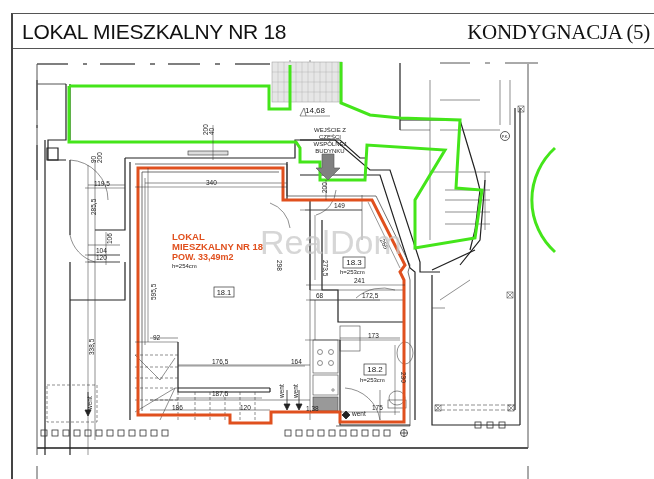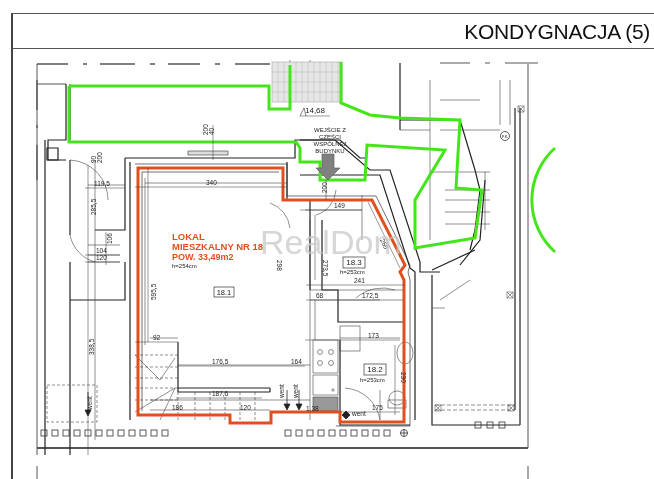--- a/index.html
+++ b/index.html
@@ -1,29 +1,30 @@
 <!DOCTYPE html>
 <html><head>
 <meta charset="utf-8">
 <style>
   html, body { margin:0; padding:0; background:#ffffff; }
   body { width:654px; height:479px; position:relative; overflow:hidden; font-family:"Liberation Sans", sans-serif; }
   .frame { position:absolute; left:11px; top:13px; width:643px; height:466px; border-left:2px solid #444; border-top:1px solid #555; box-sizing:border-box; }
   .header { position:absolute; left:13px; top:14px; width:641px; height:34px; border-bottom:1px solid #555; }
   .title-left { position:absolute; left:9px; top:6px; font-size:21px; color:#111; letter-spacing:-0.3px; font-family:"Liberation Sans", sans-serif; }
-  .title-right { position:absolute; right:4px; top:6px; font-size:21px; color:#111; letter-spacing:-0.3px; font-family:Liberation Sans, sans-serif; }
+  .title-right { position:absolute; right:4px; top:6px; font-size:21px; color:#111; letter-spacing:-0.3px; font-family:Liberation Serif, serif; }
   svg { position:absolute; left:0; top:0; }
   .dim { font-family:"Liberation Sans", sans-serif; font-size:6.5px; fill:#222; }
   .lbl { font-family:"Liberation Sans", sans-serif; fill:#222; }
 </style>
 </head>
 <body>
 
 <div class="frame"></div>
 <div class="header">
+  <div class="title-left">LOKAL MIESZKALNY NR 18</div>
   <div class="title-right">KONDYGNACJA (5)</div>
 </div>
 
 <svg width="654" height="479" viewBox="0 0 654 479">
 
   <g stroke="#555" stroke-width="1" fill="none">
     <path d="M37 64 L68 64 M83 64 L87 64 M100 64 L135 64 M150 64 L155 64 M168 64 L200 64 M215 64 L220 64 M235 64 L270 64" stroke-width="1.3"></path>
     <path d="M440 63 L470 63 M485 63 L490 63 M505 63 L538 63"></path>
     <line x1="37" y1="64" x2="37" y2="455"></line>
     <path d="M37 80 L37 110 M37 125 L37 128 M37 145 L37 180" stroke-width="1.3"></path>

